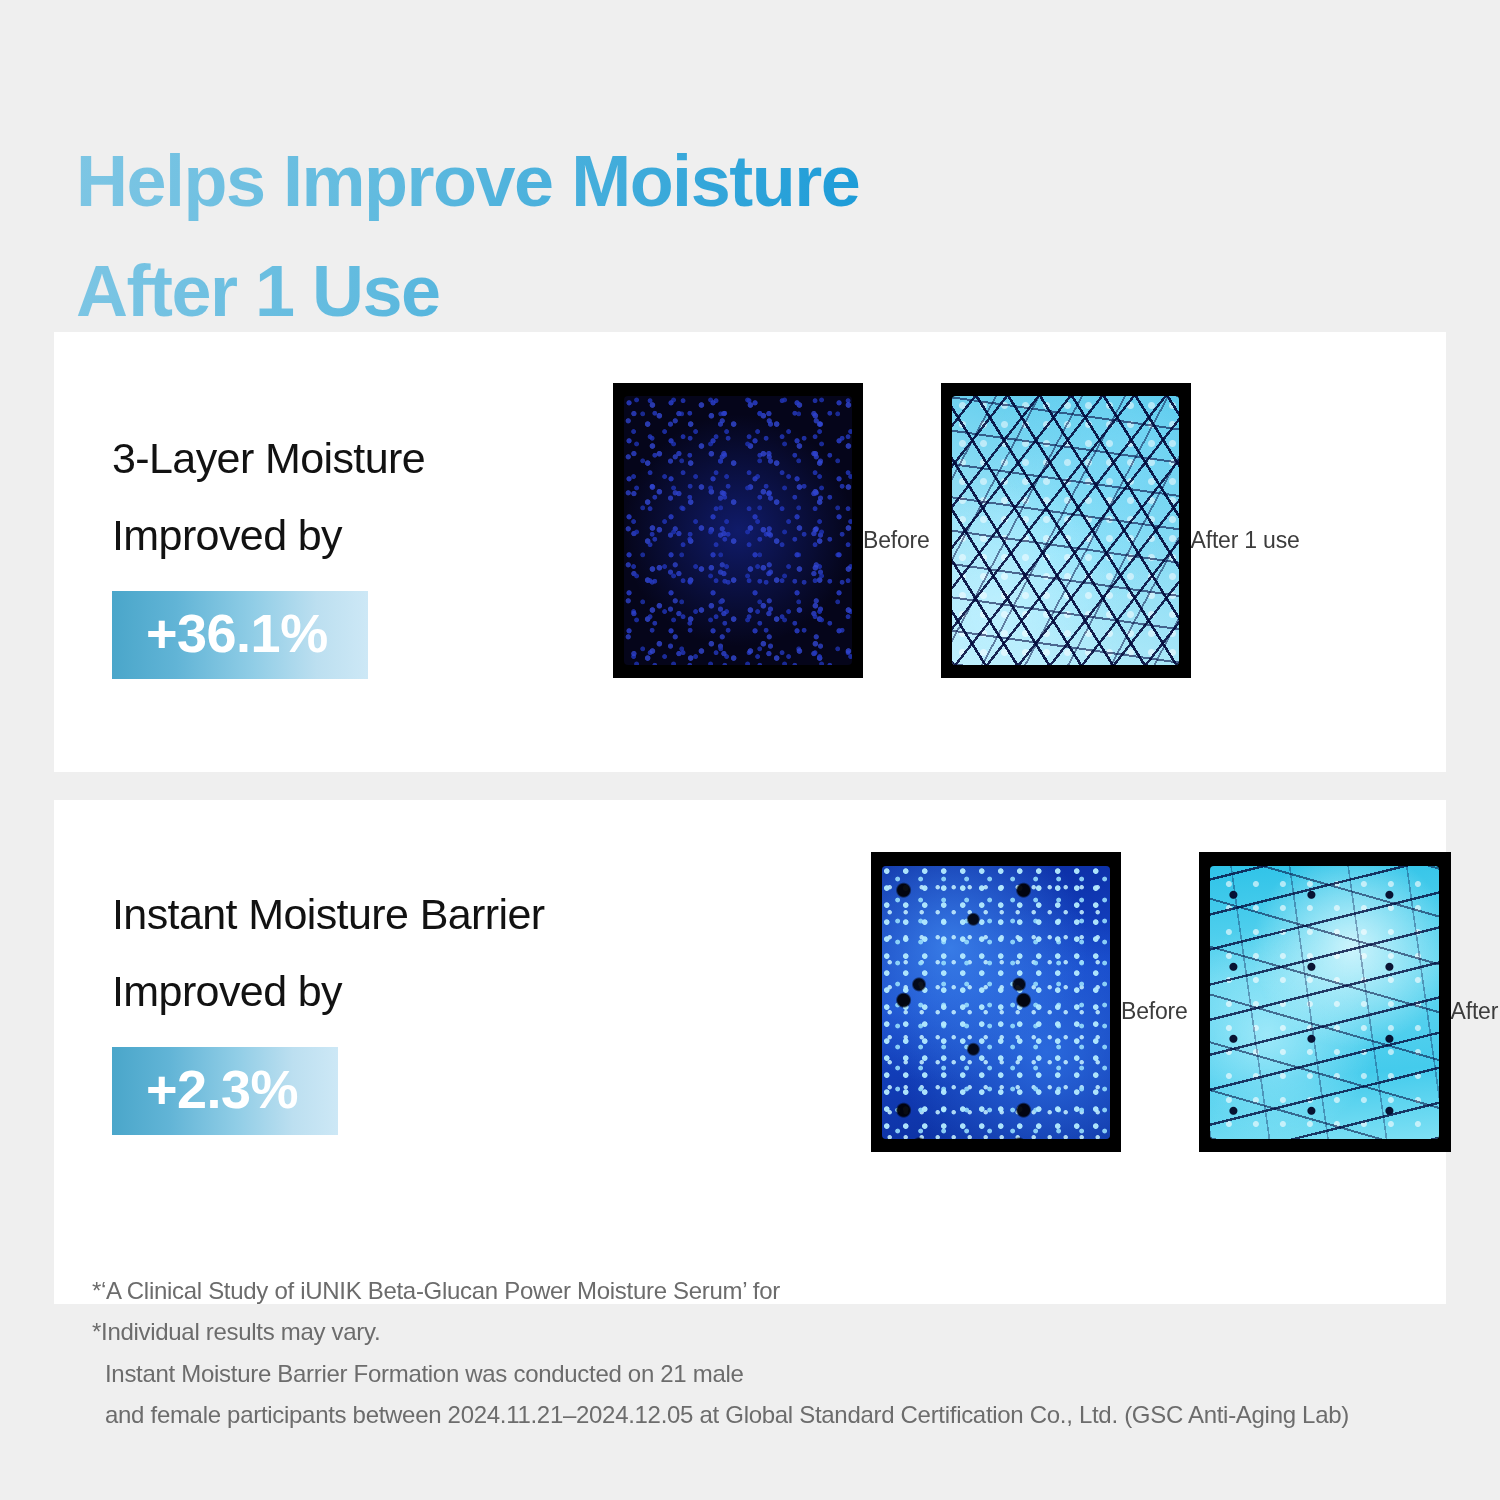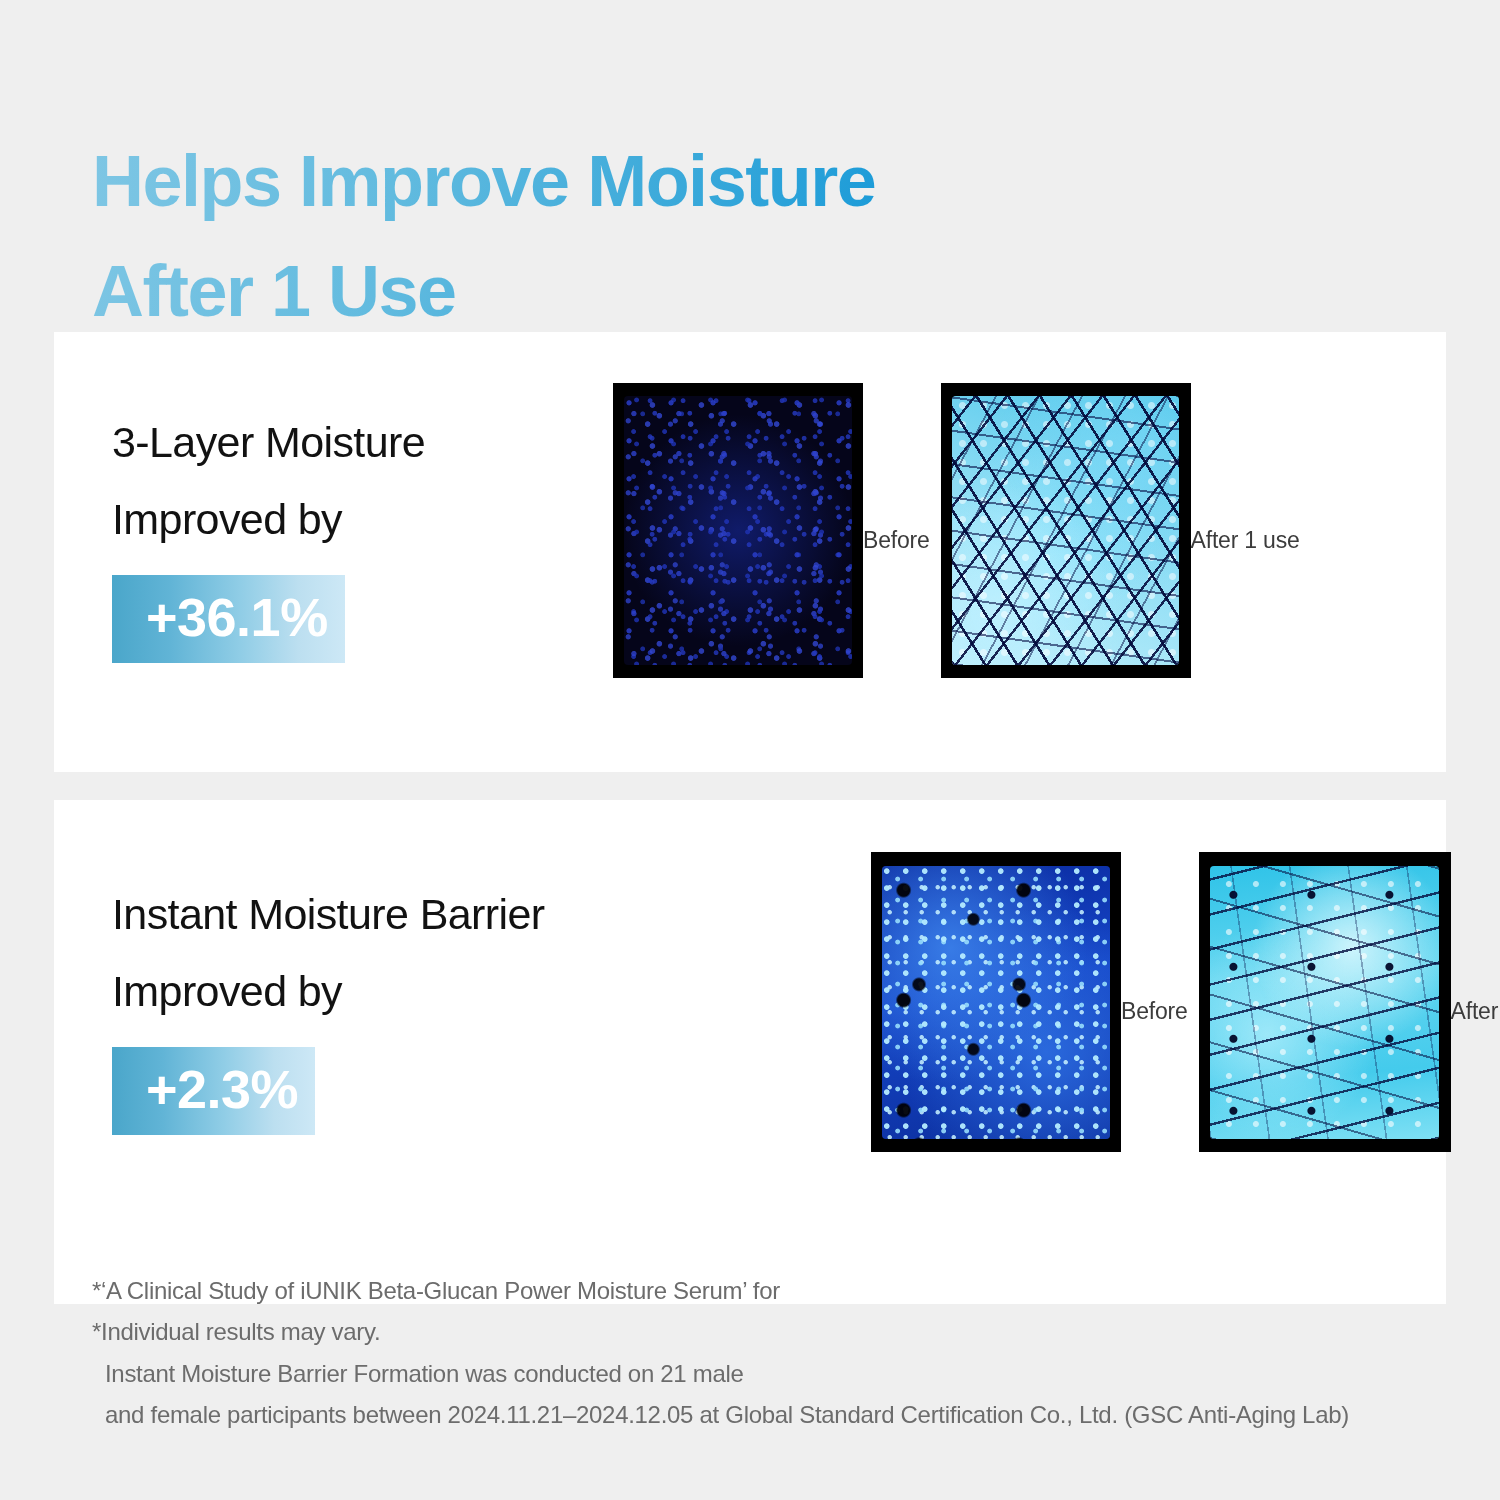--- a/index.html
+++ b/index.html
@@ -11,21 +11,21 @@
     height: 1500px;
     background: #efefef;
     font-family: "Liberation Sans", "DejaVu Sans", sans-serif;
     overflow: hidden;
     position: relative;
   }
 
   
   .page-heading {
     position: absolute;
-    left: 92px;
+    left: 76px;
     top: 78px;
     width: 1000px;
     font-size: 72px;
     font-weight: bold;
     line-height: 1.53;
     letter-spacing: -1.5px;
     background: linear-gradient(100deg, #7ec6e4 0%, #62bbdf 30%, #3aa9da 58%, #1b9bd8 78%, #1b9bd8 100%);
     -webkit-background-clip: text;
     background-clip: text;
     color: transparent;
@@ -52,21 +52,21 @@
     font-size: 43px;
     font-weight: 400;
     color: #121212;
     line-height: 1.78;
     letter-spacing: -0.6px;
     white-space: pre-line;
   }
   .stat-badge {
     display: inline-block;
     margin-top: 18px;
-    padding: 14px 17px 17px 34px;
+    padding: 14px 40px 17px 34px;
     font-size: 54px;
     font-weight: bold;
     letter-spacing: -0.5px;
     color: #ffffff;
     background: linear-gradient(90deg, #4aa6ca 0%, #61b4d6 25%, #90cde6 55%, #bcdff0 80%, #cde8f6 100%);
     line-height: 1.05;
   }
 
   
   .panels {
@@ -227,21 +227,21 @@
   .footnote-line.indent { padding-left: 13px; }
 </style>
 </head>
 <body>
 
 <h1 class="page-heading">Helps Improve Moisture
 After 1 Use</h1>
 
 <section class="card" id="card-1">
 
-  <div class="card-left" style="top:72px;">
+  <div class="card-left" style="top:88px;">
     <div class="card-title">3-Layer Moisture
 Improved by</div>
     <div class="stat-badge">+36.1%</div>
   </div>
 
   <div class="panels" style="left:559px; top:51px;">
 
     <div class="panel-item" style="margin-right:11px;">
       <div class="panel-img" style="width:250px;height:295px;">
         <div class="inner-square">

